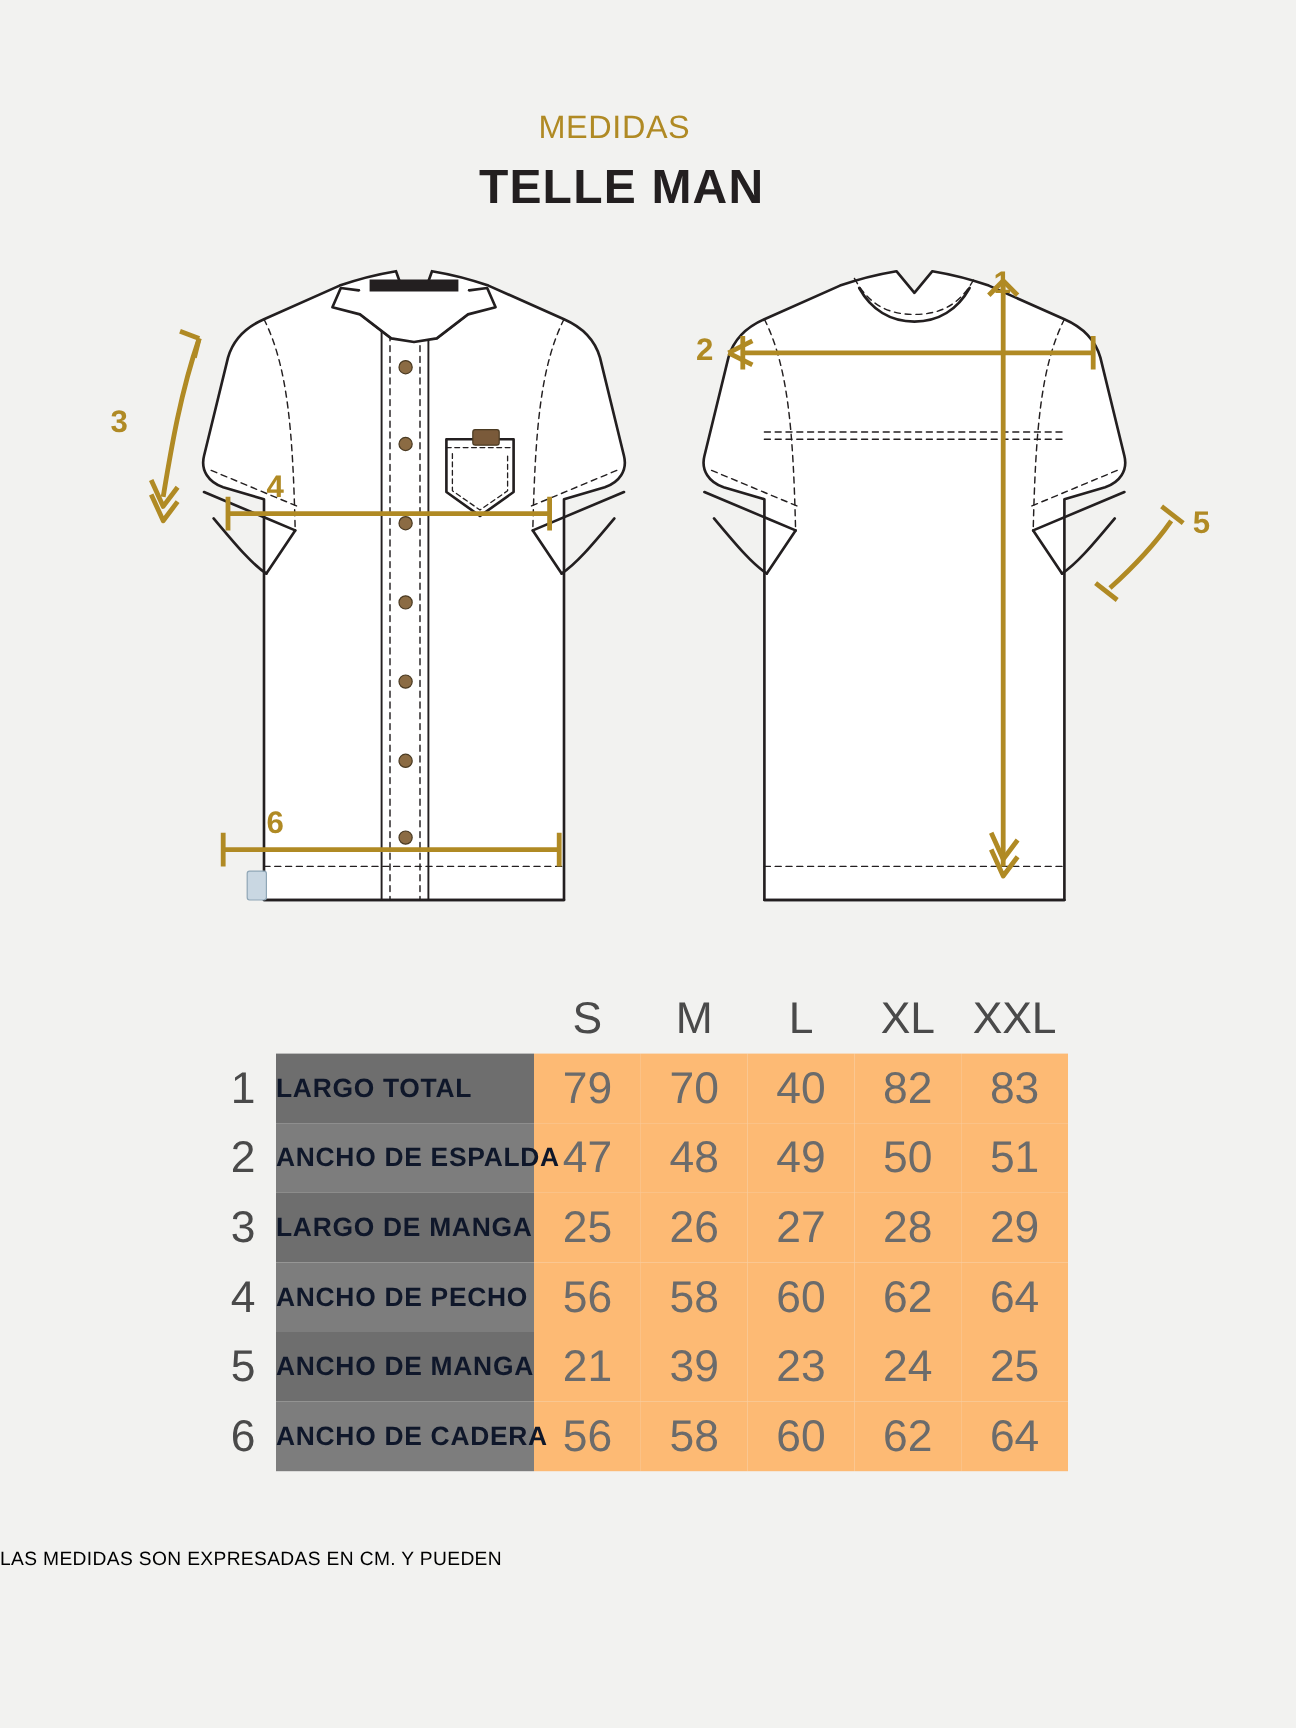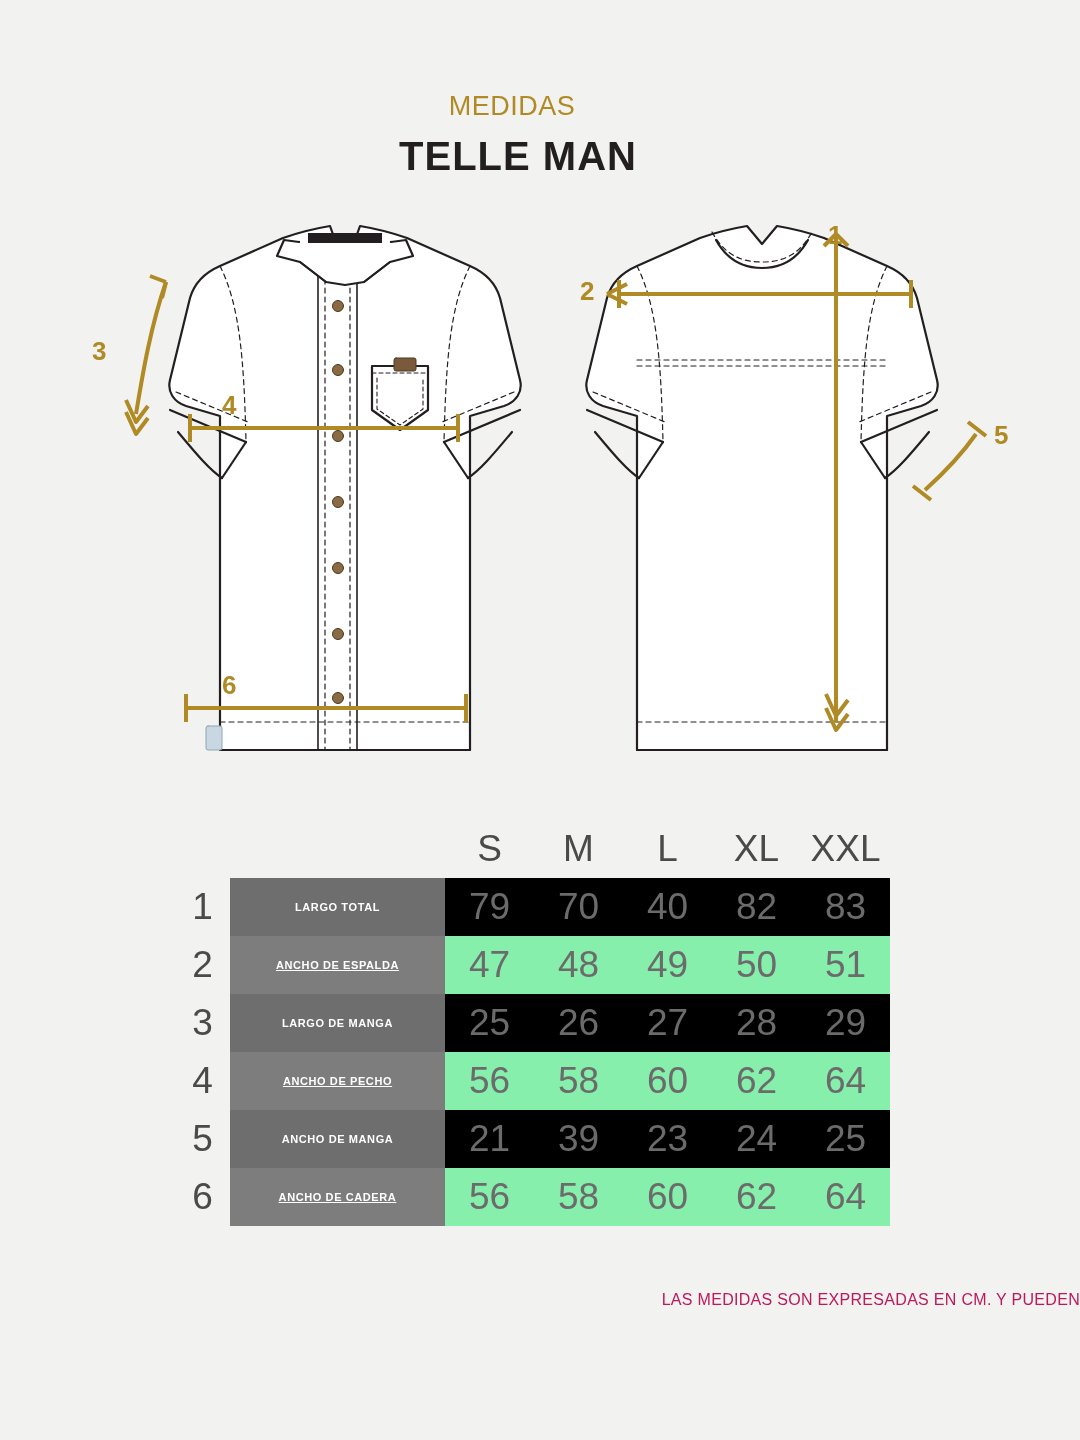--- a/index.html
+++ b/index.html
@@ -100,45 +100,44 @@
   }
   td.rownum {
     background: #f2f2f0;
     color: #4a4a4a;
     font-size: 37px;
     text-align: center;
     font-weight: normal;
   }
   td.rowlabel {
     background: #6e6e6e;
-    color: #ffffff;
-    font-size: 11px;
+    color: #0f172a;
+    font-size: 22px;
     font-weight: bold;
     letter-spacing: 0.6px;
     padding-left: 14px;
     white-space: nowrap;
-    text-align: center;
-  }
-  tr.alt td.rowlabel { background: #7d7d7d; text-decoration: underline; }
+  }
+  tr.alt td.rowlabel { background: #7d7d7d; }
   td.val {
-    background: #000000;
+    background: #fdba74;
     color: #6b6b6b;
     font-size: 37px;
     text-align: center;
   }
-  tr.alt td.val { background: #86efac; }
+  tr.alt td.val { background: #fdba74; }
 
   
   .footnote {
     position: absolute;
     top: 1288px;
     left: 0;
     width: 1080px;
-    text-align: right;
-    color: #be185d;
+    text-align: left;
+    color: #000000;
     font-size: 16px;
     line-height: 1.55;
     letter-spacing: 0.3px;
   }
 </style>
 </head>
 <body>
 
 <div class="page">
 

